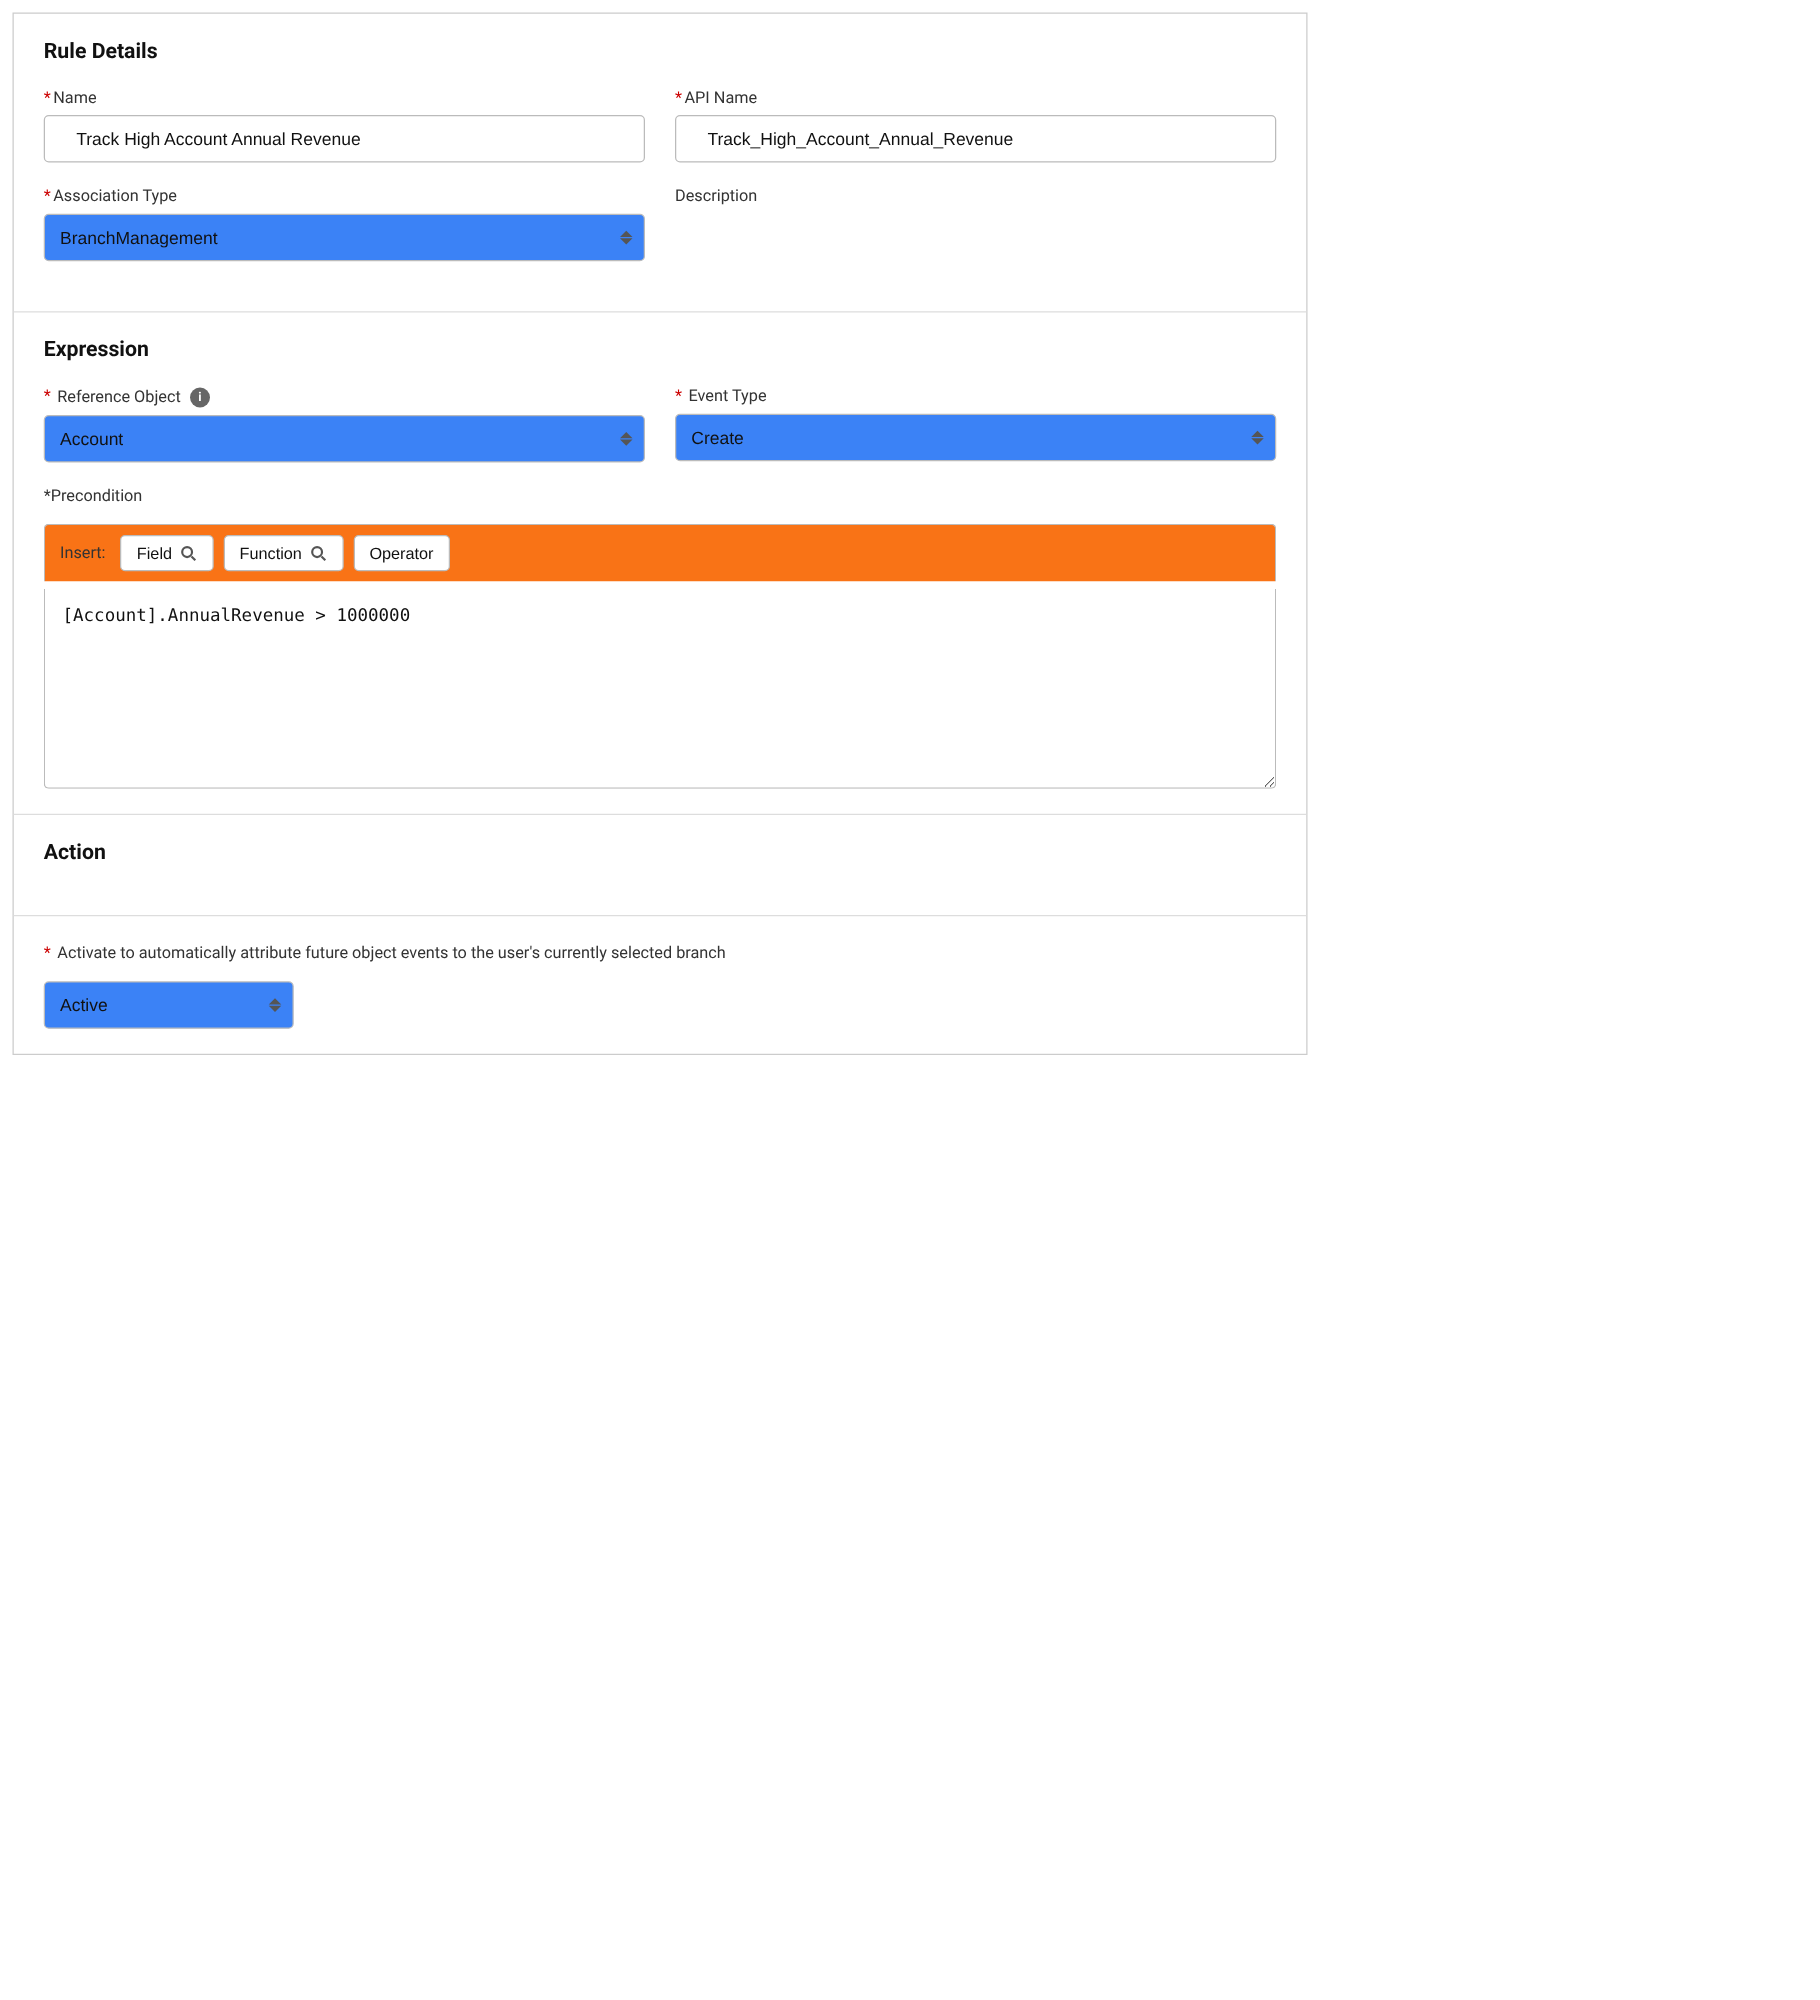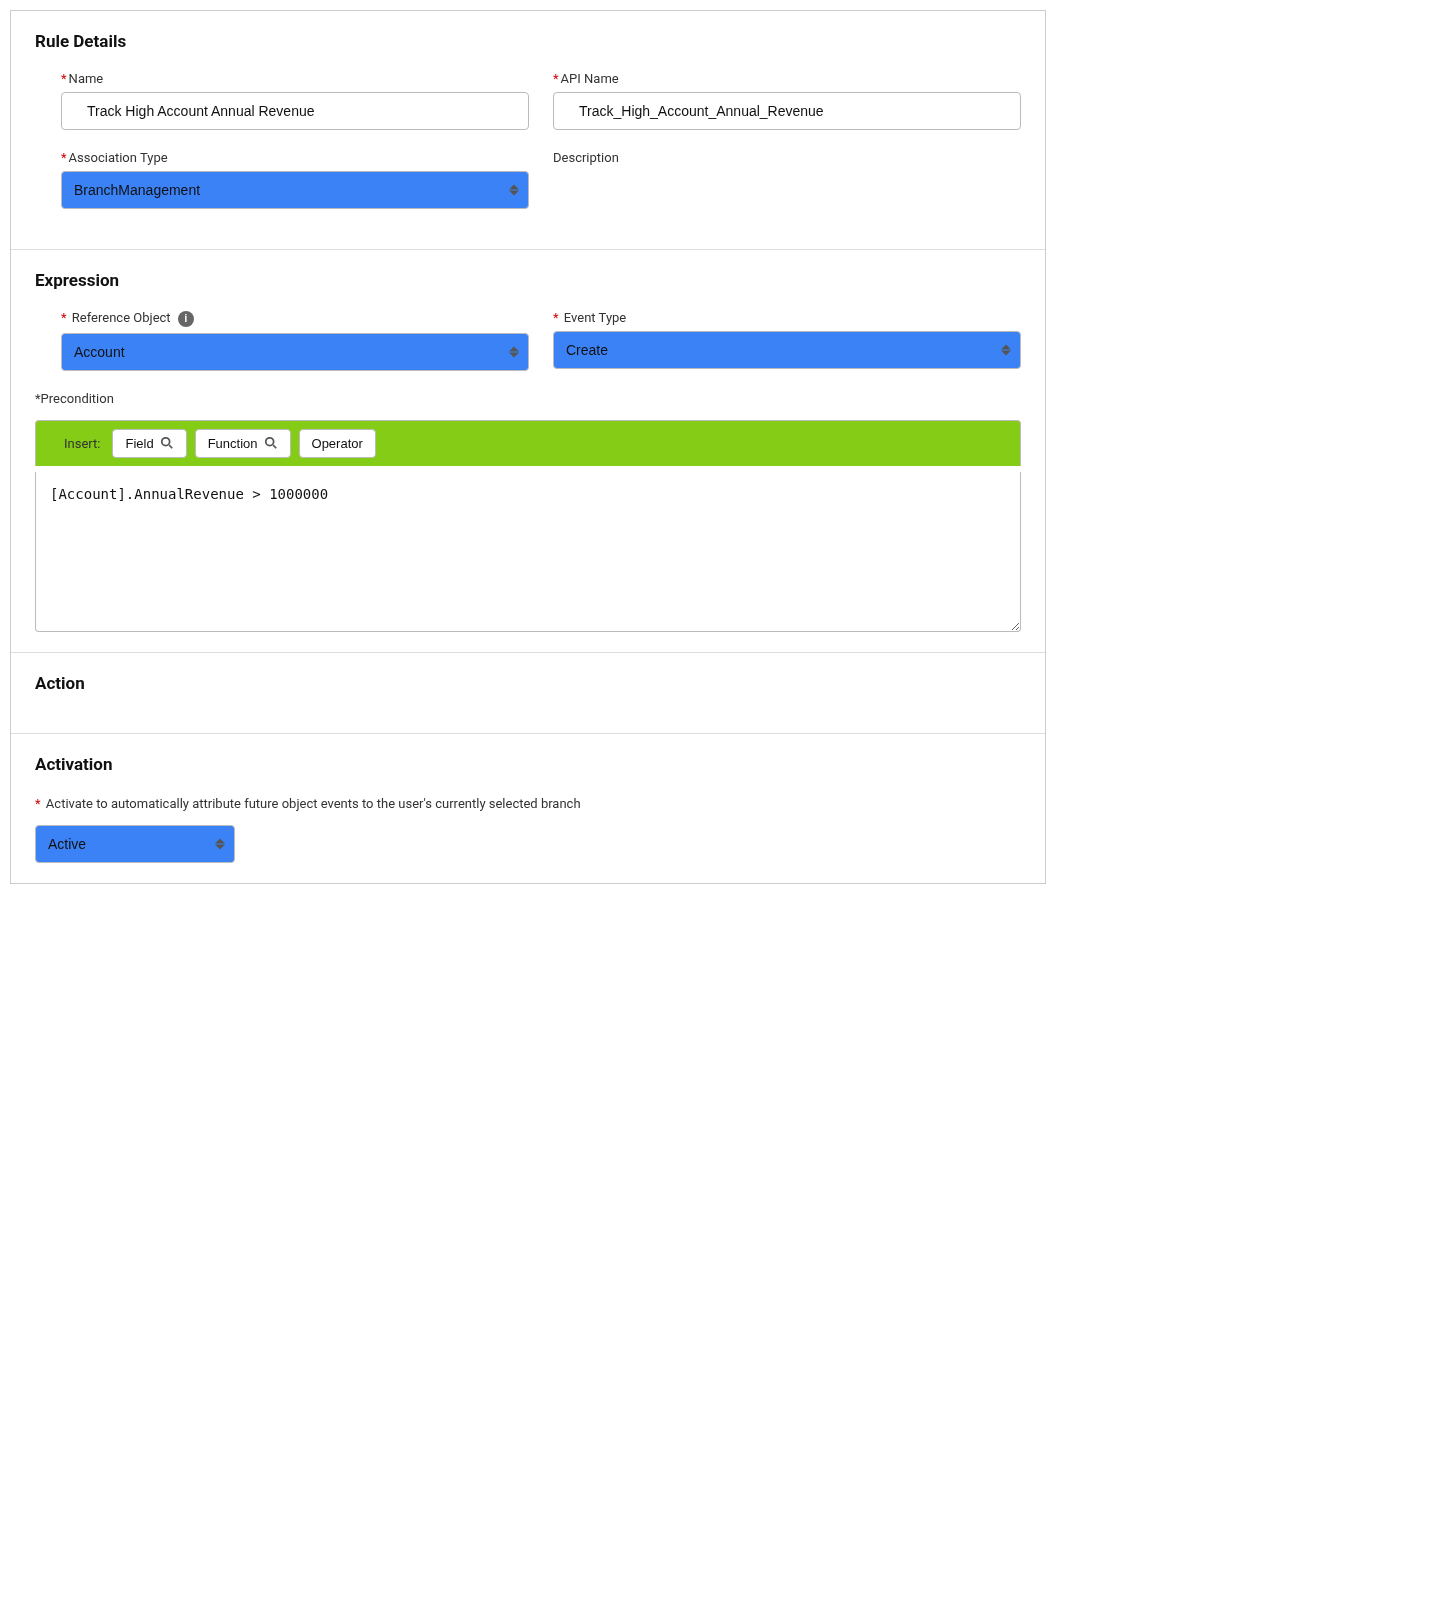--- a/index.html
+++ b/index.html
@@ -32,21 +32,20 @@
       font-size: 17px;
       font-weight: 700;
       margin-bottom: 20px;
       color: #111;
     }
 
     .form-row {
       display: flex;
       gap: 24px;
       margin-bottom: 20px;
-      margin-left: 26px;
     }
 
     .form-group {
       flex: 1;
       display: flex;
       flex-direction: column;
       gap: 6px;
     }
 
     .form-label {
@@ -141,22 +140,22 @@
       margin-bottom: 8px;
     }
 
     .insert-row {
       display: flex;
       align-items: center;
       gap: 8px;
       margin-bottom: 0;
       border: 1px solid #bbb;
       border-bottom: none;
-      padding: 8px 28px;
-      background: #84cc16;
+      padding: 8px 12px;
+      background: #f97316;
       border-radius: 4px 4px 0 0;
     }
 
     .insert-label {
       font-size: 13px;
       color: #333;
       margin-right: 4px;
     }
 
     .insert-btn {
@@ -345,21 +344,20 @@
       </div>
       <textarea class="code-editor" style="">[Account].AnnualRevenue &gt; 1000000</textarea>
     </div>
   </div>
 
   <div class="section">
     <div class="section-title">Action</div>
   </div>
 
   <div class="section" style="border-bottom: none;">
-    <div class="section-title">Activation</div>
     <div class="activation-description">
       <span class="required-star">*</span>
       <span>Activate to automatically attribute future object events to the user's currently selected branch</span>
     </div>
     <div class="form-group" style="max-width: 200px;">
       <div class="select-wrapper">
         <select class="form-select">
           <option>Active</option>
         </select>
         <div class="select-arrow">

